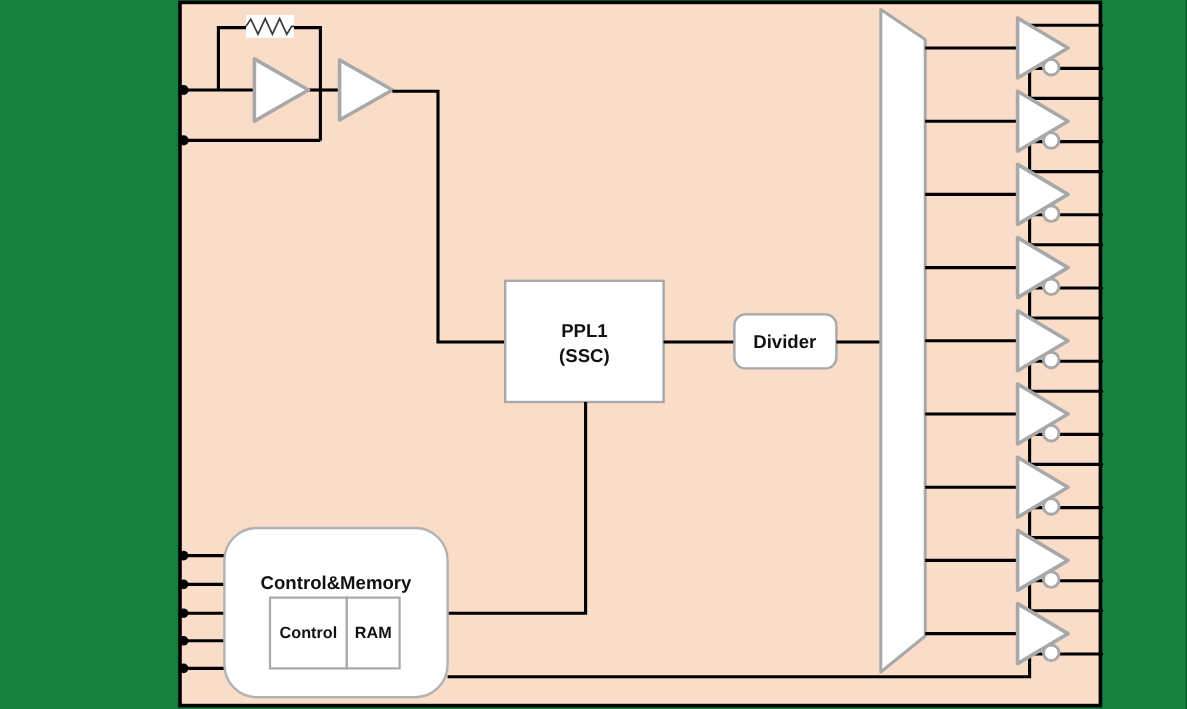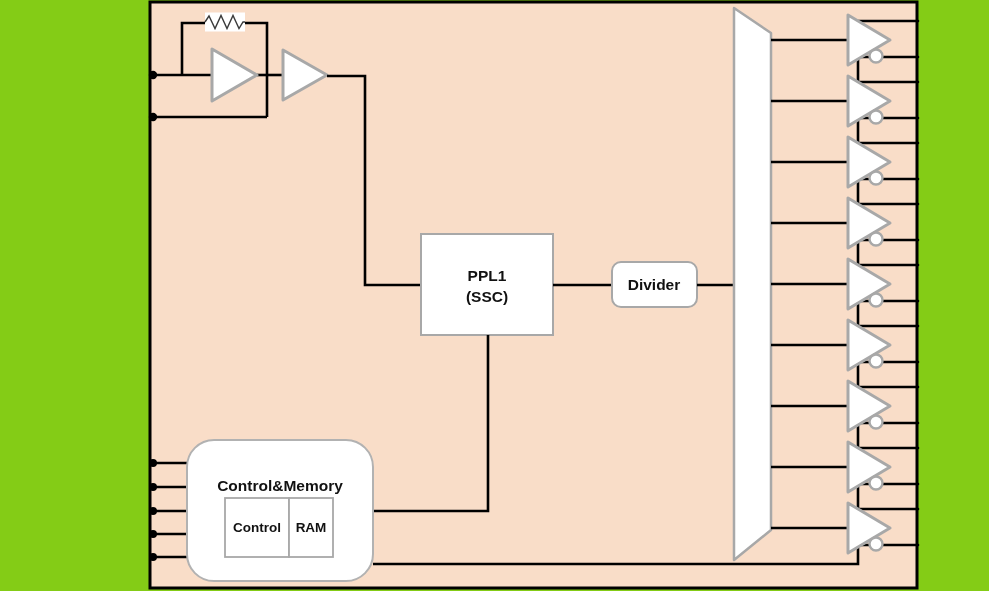--- a/index.html
+++ b/index.html
@@ -1,16 +1,16 @@
 <!DOCTYPE html>
 <html><head>
 <meta charset="utf-8">
 <style>
   html,body{margin:0;padding:0;background:#000;}
-  .stage{position:relative;width:989px;height:591px;background:#84cc16;overflow:hidden;
+  .stage{position:relative;width:989px;height:591px;background:#15803d;overflow:hidden;
          font-family:"Liberation Sans",sans-serif;text-align:right;}
   svg{display:block;}
   .wire{stroke:#000;stroke-width:2.6;fill:none;}
   .wire-round{stroke-linecap:round;}
   .chip{fill:#f9ddc8;stroke:#000;stroke-width:3;}
   .blk{fill:#ffffff;stroke:#a8a8a8;stroke-width:2;}
   .tri{fill:#ffffff;stroke:#a8a8a8;stroke-width:3;stroke-linejoin:round;}
   .trap{fill:#ffffff;stroke:#a8a8a8;stroke-width:2.5;stroke-linejoin:round;}
   .bubble{fill:#ffffff;stroke:#a8a8a8;stroke-width:2.4;}
   .dot{fill:#000;}

